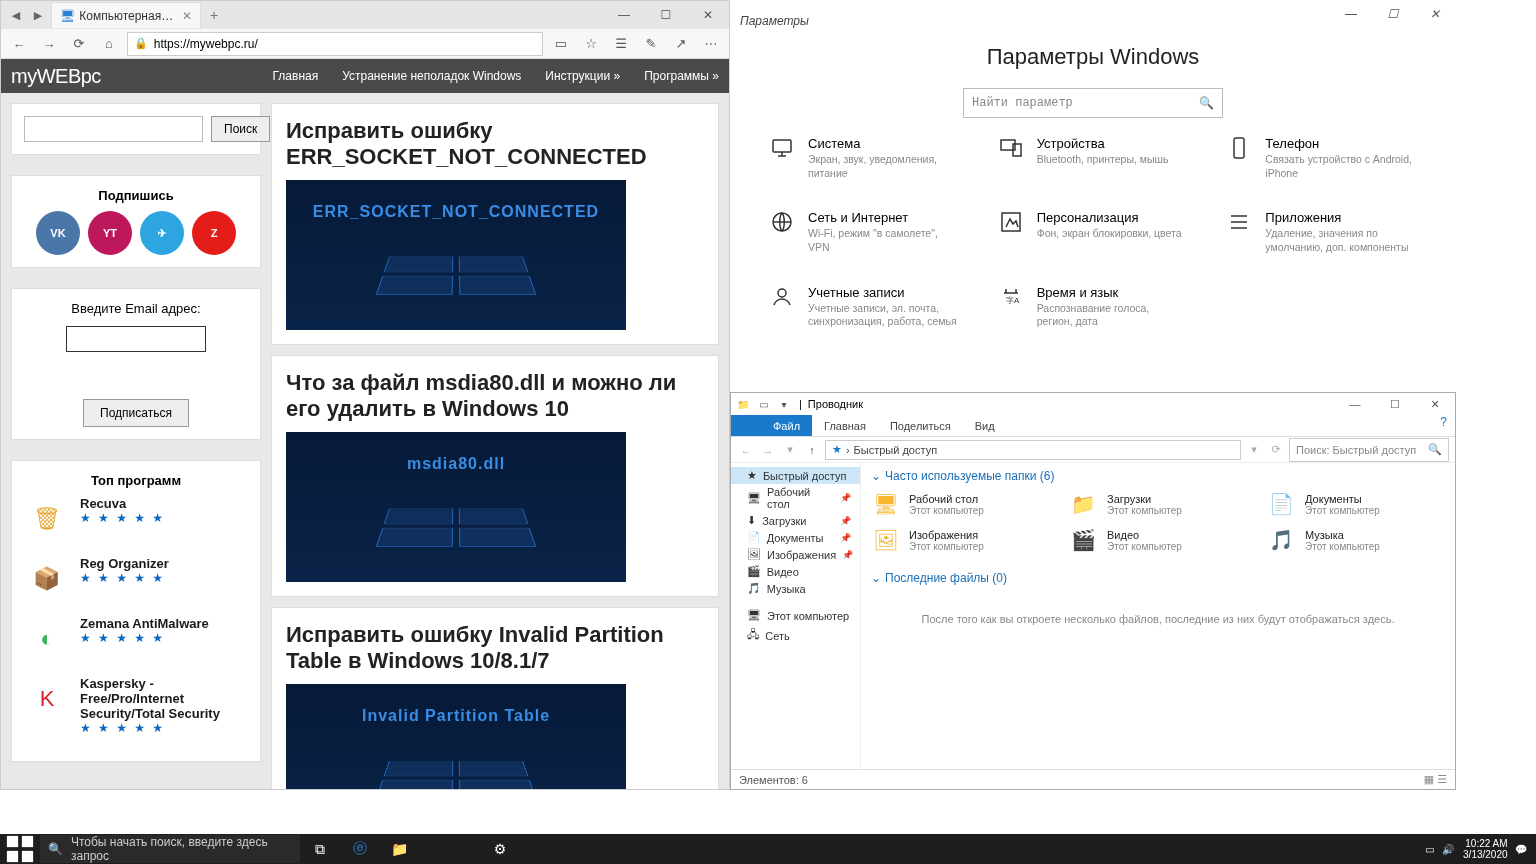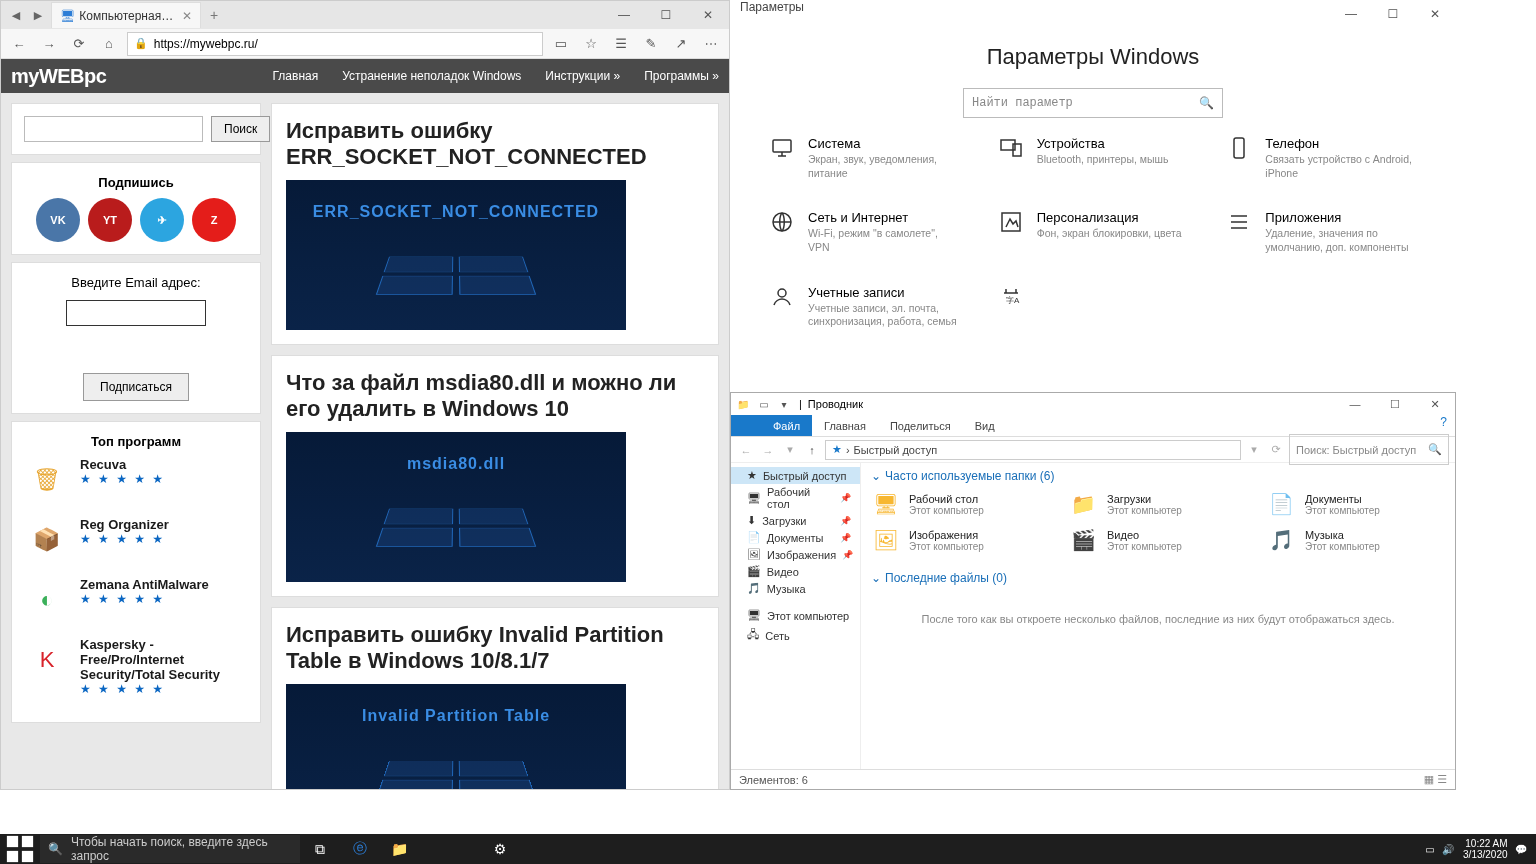--- a/index.html
+++ b/index.html
@@ -13,24 +13,24 @@
 .edge-newtab { width:26px; height:26px; display:flex; align-items:center; justify-content:center; color:#777; font-size:14px; }
 .edge-winctrls { position:absolute; right:0; top:0; display:flex; }
 .edge-winctrls div { width:42px; height:28px; display:flex; align-items:center; justify-content:center; color:#555; font-size:12px; }
 .edge-toolbar { height:30px; background:#f7f7f7; display:flex; align-items:center; padding:0 6px; border-bottom:1px solid #ddd; gap:6px; }
 .nav-btn { width:24px; height:24px; display:flex; align-items:center; justify-content:center; color:#555; font-size:13px; }
 .url-bar { flex:1; height:24px; border:1px solid #ccc; background:#fff; display:flex; align-items:center; padding:0 6px; font-size:12px; color:#555; gap:6px; }
 .url-bar .lock { color:#888; font-size:11px; }
 .url-bar input { border:none; flex:1; font-size:12px; outline:none; }
 .page { height:calc(100% - 58px); overflow:auto; background:#e8e8e8; }
 .site-header { background:#4a4a4a; color:#fff; height:34px; display:flex; align-items:center; padding:0 10px; }
-.site-logo { font-weight:bold; font-size:20px; letter-spacing:-0.5px; }
+.site-logo { font-weight:normal; font-size:20px; letter-spacing:-0.5px; }
 .site-nav { margin-left:auto; display:flex; gap:24px; font-size:12px; }
 .site-body { display:flex; padding:10px; gap:10px; }
-.sidebar { width:250px; display:flex; flex-direction:column; gap:7px; }
+.sidebar { width:250px; display:flex; flex-direction:column; gap:20px; }
 .box { background:#fff; border:1px solid #ddd; padding:12px; }
 .searchrow { display:flex; gap:8px; }
 .searchrow input { flex:1; height:26px; border:1px solid #bbb; }
 .searchrow button { padding:0 12px; border:1px solid #999; background:#eee; font-size:12px; }
 .sub-t { text-align:center; font-size:13px; font-weight:bold; margin-bottom:8px; }
 .social { display:flex; gap:8px; justify-content:center; }
 .sc { width:44px; height:44px; border-radius:50%; display:flex; align-items:center; justify-content:center; color:#fff; font-size:11px; font-weight:bold; }
 .email-box { text-align:center; }
 .email-box input { width:140px; height:26px; border:1px solid #333; margin:10px 0; }
 .email-box button { padding:6px 16px; border:1px solid #999; background:#eee; font-size:12px;margin-top:37px; }
@@ -39,21 +39,21 @@
 .prog-info { flex:1; }
 .prog-name { font-size:13px; font-weight:bold; color:#1a1a1a; }
 .stars { color:#0a66c2; font-size:12px; letter-spacing:2px; }
 .main-col { flex:1; display:flex; flex-direction:column; gap:10px; }
 .article { background:#fff; border:1px solid #ddd; padding:14px; }
 .art-title { font-size:22px; font-weight:bold; color:#222; margin-bottom:10px; }
 .art-img { width:340px; height:150px; background:linear-gradient(#061a38,#0a2348); display:flex; flex-direction:column; align-items:center; justify-content:center; color:#3a8de4; font-weight:bold; letter-spacing:1px; }
 .art-img .floor { margin-top:20px; display:grid; grid-template-columns:70px 70px; grid-template-rows:30px 30px; gap:6px; transform:perspective(300px) rotateX(55deg); }
 .art-img .floor div { border:1px solid #1f66b8; background:rgba(30,80,150,.3); }
 .settings-window { position:absolute; left:730px; top:0; width:726px; height:392px; background:#fff; }
-.sw-title { height:28px; display:flex; align-items:flex-start; padding:0 10px; font-size:12px; color:#444; position:relative; }
+.sw-title { height:28px; display:flex; align-items:flex-end; padding:0 10px; font-size:12px; color:#444; position:relative;font-style:italic; }
 .sw-winctrls { position:absolute; right:0; top:0; display:flex; }
 .sw-winctrls div { width:42px; height:28px; display:flex; align-items:center; justify-content:center; color:#555; font-size:12px; }
 .sw-head { text-align:center; font-size:22px; font-weight:300; color:#222; margin-top:16px; }
 .sw-search { width:260px; height:30px; border:1px solid #bbb; margin:18px auto; display:flex; align-items:center; padding:0 8px; font-size:12px; color:#888; }
 .sw-grid { padding:0 40px; display:grid; grid-template-columns:repeat(3,1fr); gap:30px 40px; }
 .sw-item { display:flex; gap:14px; cursor:pointer; }
 .sw-icon { width:24px; height:24px; color:#333; flex-shrink:0; }
 .sw-name { font-size:13px; color:#000; }
 .sw-desc { font-size:10.5px; color:#888; margin-top:2px; line-height:1.3; }
 .explorer-window { position:absolute; left:730px; top:392px; width:726px; height:398px; background:#fff; border:1px solid #aaa; }
@@ -61,21 +61,21 @@
 .ex-titlebar .qat { display:flex; gap:2px; }
 .ex-titlebar .qat div { width:18px; height:18px; display:flex; align-items:center; justify-content:center; color:#555; font-size:10px; }
 .ex-winctrls { position:absolute; right:0; top:0; display:flex; }
 .ex-winctrls div { width:40px; height:22px; display:flex; align-items:center; justify-content:center; color:#555; font-size:11px; }
 .ex-ribbon { height:22px; background:#fff; display:flex; border-bottom:1px solid #ddd; }
 .ex-ribbon .tab { padding:0 12px; font-size:11px; display:flex; align-items:center; color:#444; }
 .ex-ribbon .tab.file { background:#1979ca; color:#fff;padding-left:42px; }
 .ex-addr { height:26px; display:flex; align-items:center; gap:4px; padding:0 6px; border-bottom:1px solid #eee; }
 .ex-addr .navb { width:18px; height:18px; color:#aaa; font-size:11px; display:flex; align-items:center; justify-content:center; }
 .ex-addr .path { flex:1; border:1px solid #ccc; height:20px; display:flex; align-items:center; padding:0 6px; font-size:11px; color:#444; }
-.ex-addr .srch { width:160px; border:1px solid #ccc; height:31px; display:flex; align-items:center; padding:0 6px; font-size:11px; color:#888; }
+.ex-addr .srch { width:160px; border:1px solid #ccc; height:24px; display:flex; align-items:center; padding:0 6px; font-size:11px; color:#888; }
 .ex-body { display:flex; height:calc(100% - 90px); }
 .ex-nav { width:130px; border-right:1px solid #eee; padding:4px 0; font-size:11px; }
 .ex-navitem { display:flex; align-items:center; gap:6px; padding:2px 8px 2px 16px; color:#333; }
 .ex-navitem.sel { background:#cde6f7; }
 .ex-navitem .pin { margin-left:auto; color:#888; font-size:9px; }
 .ex-main { flex:1; padding:6px 10px; }
 .ex-section { font-size:12px; color:#1a6fb8; margin-bottom:6px; display:flex; align-items:center; gap:4px; }
 .ex-folders { display:grid; grid-template-columns:repeat(3,1fr); gap:6px 20px; }
 .ex-folder { display:flex; gap:8px; align-items:center; }
 .ex-fic { width:30px; height:30px; display:flex; align-items:center; justify-content:center; font-size:20px; color:#f7b731; }
@@ -138,21 +138,21 @@
     <div class="site-body">
       <div class="sidebar">
         <div class="box searchrow">
           <input style="">
           <button>Поиск</button>
         </div>
         <div class="box">
           <div class="sub-t">Подпишись</div>
           <div class="social" id="social">
               <div class="sc" style="background: rgb(74, 118, 168);">VK</div>
-              <div class="sc" style="background: #b91c1c;">YT</div>
+              <div class="sc" style="background: #be185d;">YT</div>
               <div class="sc" style="background: rgb(44, 165, 224);">✈</div>
               <div class="sc" style="background: rgb(228, 29, 26);">Z</div>
             </div>
         </div>
         <div class="box email-box">
           <div style="font-size:13px;">Введите Email адрес:</div>
           <input style=""><br>
           <button>Подписаться</button>
         </div>
         <div class="box">
@@ -312,20 +312,24 @@
         <div>
           <div class="sw-name">Учетные записи</div>
           <div class="sw-desc">Учетные записи, эл. почта, синхронизация, работа, семья</div>
         </div>
       </div>
       <div class="sw-item">
         <div class="sw-icon"><svg viewBox="0 0 24 24">
             <path d="M5 8h14M7 4v4M17 4v4" stroke="currentColor" stroke-width="1.5"></path>
             <text x="7" y="18" font-size="8" fill="currentColor">字A</text>
           </svg></div>
+        <div>
+          <div class="sw-name">Время и язык</div>
+          <div class="sw-desc">Распознавание голоса, регион, дата</div>
+        </div>
       </div>
     </div>
 </div>
 
 <div class="explorer-window">
   <div class="ex-titlebar">
     <div class="qat">
       <div>📁</div>
       <div>▭</div>
       <div>▾</div>

